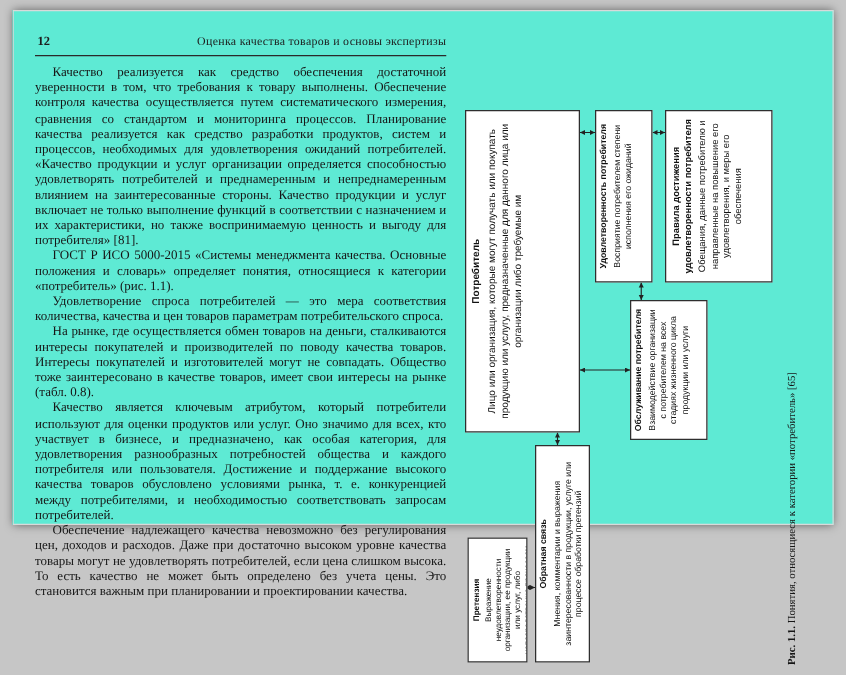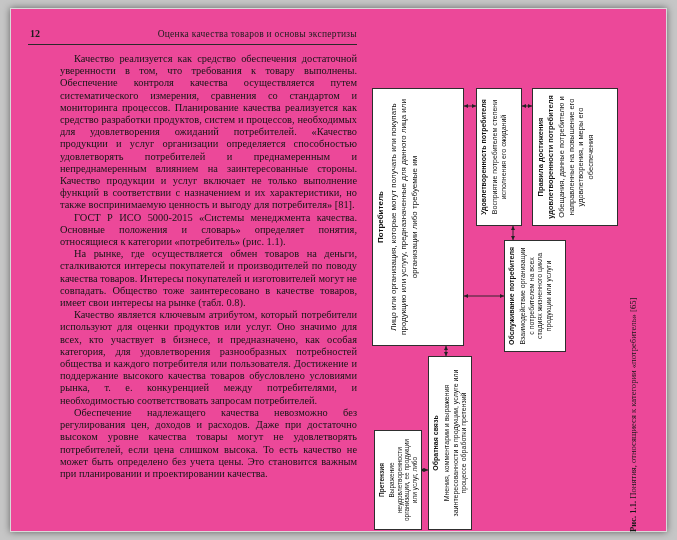--- a/index.html
+++ b/index.html
@@ -3,33 +3,33 @@
 <meta charset="utf-8">
 <style>
   * { margin:0; padding:0; box-sizing:border-box; }
   html,body { width:677px; height:540px; }
   body {
     position:relative; overflow:hidden;
     background:#c6c6c6;
     font-family:"Liberation Serif", serif;
   }
   .page {
-    position:absolute; left:10px; top:8px; width:657px; height:524px;
-    background:#ec4899;
+    position:absolute; left:10px; top:8px; width:657px; height:412px;
+    background:#5eead4;
     box-shadow:0 0 7px rgba(0,0,0,.5), inset 0 0 0 1px #d9d9d9;
   }
   .header { position:absolute; left:18px; top:20px; width:329px; height:13px; }
   .page-number { position:absolute; left:2px; top:0; font-weight:bold; font-size:10px; color:#1c1c1c; }
   .running-title { position:absolute; left:0; right:0; top:0.5px; text-align:right; font-size:9.5px; letter-spacing:.25px; color:#1c1c1c; }
   .header-rule { position:absolute; left:18px; top:36px; width:329px; height:0; border-top:1px solid #2a2a2a; }
   .textcol {
     position:absolute; left:18px; top:45px; width:329px;
     font-size:10.4px; line-height:12.2px; text-align:justify; color:#161616;
   }
-  .textcol p { text-indent:14px;margin-left:32px; }
+  .textcol p { text-indent:14px; }
   .figure { position:absolute; left:350px; top:70px; width:300px; height:460px; }
   .fig-arrows { position:absolute; left:0; top:0; width:300px; height:460px; }
   .fig-box { position:absolute; border:1px solid #2e2e2e; background:#fff; }
   .rot {
     position:absolute; left:0; top:0;
     transform-origin:0 0;
     transform:rotate(-90deg) translateX(-100%);
     display:flex; flex-direction:column; align-items:center; justify-content:flex-start;
     padding:3px 4px; overflow:hidden;
     font-family:"Liberation Sans", sans-serif; color:#111;
@@ -53,20 +53,21 @@
 
   <div class="header">
     <span class="page-number">12</span>
     <div class="running-title">Оценка качества товаров и основы экспертизы</div>
   </div>
   <div class="header-rule"></div>
 
   <div class="textcol">
     <p>Качество реализуется как средство обеспечения достаточной уверенности в том, что требования к товару выполнены. Обеспечение контроля качества осуществляется путем систематического измерения, сравнения со стандартом и мониторинга процессов. Планирование качества реализуется как средство разработки продуктов, систем и процессов, необходимых для удовлетворения ожиданий потребителей. «Качество продукции и услуг организации определяется способностью удовлетворять потребителей и преднамеренным и непреднамеренным влиянием на заинтересованные стороны. Качество продукции и услуг включает не только выполнение функций в соответствии с назначением и их характеристики, но также воспринимаемую ценность и выгоду для потребителя» [81].</p>
     <p>ГОСТ Р ИСО 5000-2015 «Системы менеджмента качества. Основные положения и словарь» определяет понятия, относящиеся к категории «потребитель» (рис. 1.1).</p>
+    <p>Удовлетворение спроса потребителей — это мера соответствия количества, качества и цен товаров параметрам потребительского спроса.</p>
     <p>На рынке, где осуществляется обмен товаров на деньги, сталкиваются интересы покупателей и производителей по поводу качества товаров. Интересы покупателей и изготовителей могут не совпадать. Общество тоже заинтересовано в качестве товаров, имеет свои интересы на рынке (табл. 0.8).</p>
     <p>Качество является ключевым атрибутом, который потребители используют для оценки продуктов или услуг. Оно значимо для всех, кто участвует в бизнесе, и предназначено, как особая категория, для удовлетворения разнообразных потребностей общества и каждого потребителя или пользователя. Достижение и поддержание высокого качества товаров обусловлено условиями рынка, т. е. конкуренцией между потребителями, и необходимостью соответствовать запросам потребителей.</p>
     <p>Обеспечение надлежащего качества невозможно без регулирования цен, доходов и расходов. Даже при достаточно высоком уровне качества товары могут не удовлетворять потребителей, если цена слишком высока. То есть качество не может быть определено без учета цены. Это становится важным при планировании и проектировании качества.</p>
   </div>
 
   <div class="figure">
 
     <svg class="fig-arrows" viewBox="0 0 300 460" xmlns="http://www.w3.org/2000/svg">
       <defs>
         <marker id="ah-e" markerUnits="userSpaceOnUse" markerWidth="5" markerHeight="5" refX="4" refY="2" orient="auto">

